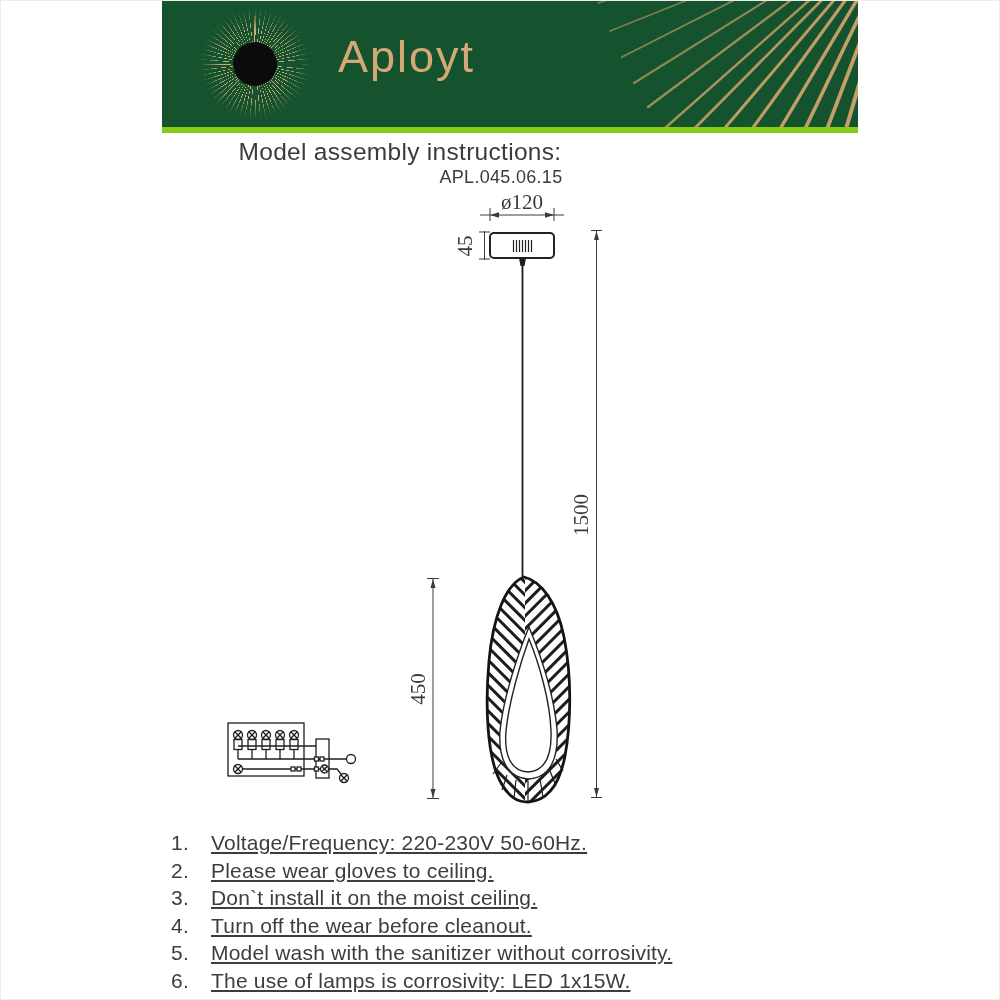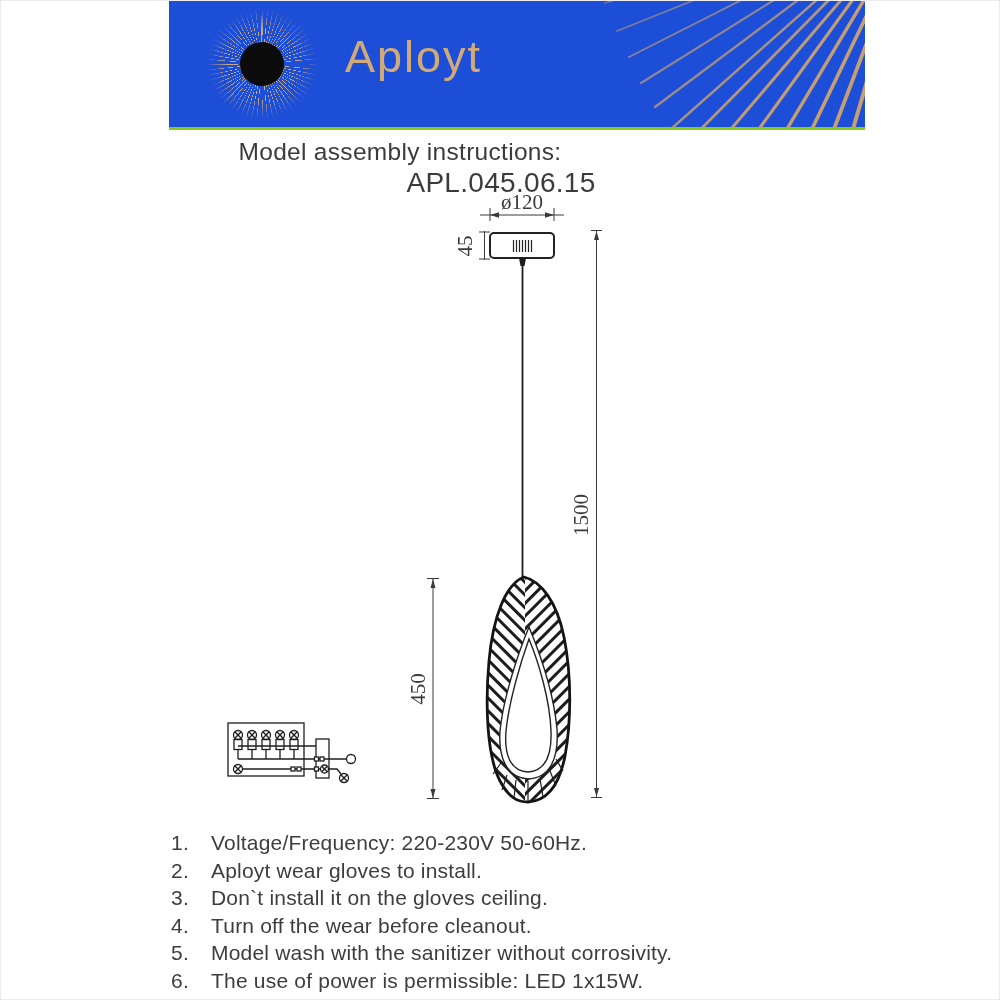--- a/index.html
+++ b/index.html
@@ -3,22 +3,22 @@
 <meta charset="utf-8">
 <style>
   html,body{margin:0;padding:0;}
   body{
     width:1000px;height:1000px;position:relative;background:#ffffff;
     font-family:"Liberation Sans", sans-serif;overflow:hidden;
     box-sizing:border-box;border:1px solid #ececec;
   }
   
   .banner{
-    position:absolute;left:168px;top:0;width:696px;height:126px;
-    background:#1d4ed8;border-bottom:3px solid #84cc16;overflow:hidden;
+    position:absolute;left:161px;top:0;width:696px;height:126px;
+    background:#14532d;border-bottom:6px solid #84cc16;overflow:hidden;
   }
   .sunburst{
     position:absolute;left:36px;top:6px;width:114px;height:114px;border-radius:50%;
     background:repeating-conic-gradient(from 0deg, rgba(213,174,120,.95) 0deg 1deg, rgba(0,0,0,0) 1deg 5.6deg);
     -webkit-mask-image:radial-gradient(circle closest-side, transparent 0 34%, #000 38% 60%, transparent 97%);
     mask-image:radial-gradient(circle closest-side, transparent 0 34%, #000 38% 60%, transparent 97%);
   }
   .sunburst-center{
     position:absolute;left:71px;top:41px;width:44px;height:44px;border-radius:50%;background:#0b0b0b;
   }
@@ -27,31 +27,31 @@
     color:#d3a976;letter-spacing:2px;line-height:1;
   }
   .rays{position:absolute;left:0;top:0;width:696px;height:126px;}
   
   .title-line1{
     position:absolute;left:0;top:137px;width:798px;text-align:center;
     font-size:24.5px;color:#3b3b3b;letter-spacing:.3px;
   }
   .title-line2{
     position:absolute;left:0;top:166px;width:1000px;text-align:center;
-    font-size:28px;color:#3b3b3b;letter-spacing:.3px;
+    font-size:18px;color:#3b3b3b;letter-spacing:.3px;
   }
   
   .lamp-drawing{position:absolute;left:400px;top:188px;width:230px;height:625px;}
   .wiring{position:absolute;left:215px;top:710px;width:150px;height:90px;}
   .dim-text{font-family:"Liberation Serif", serif;font-size:21px;fill:#3a3a3a;}
   
   .instructions{position:absolute;left:170px;top:828px;width:640px;}
   .instr-row{display:flex;font-size:21px;line-height:27.6px;color:#3d3d3d;letter-spacing:.2px;}
   .instr-num{width:40px;flex:0 0 40px;}
-  .instr-text{flex:1;}
+  .instr-text{flex:1;text-decoration:underline;}
 </style>
 </head>
 <body>
 
 <div class="banner">
   <div class="sunburst"></div>
   <div class="sunburst-center"></div>
   <div class="brand">Aployt</div>
   <svg class="rays" viewBox="0 0 696 126">
     <g stroke="#cfa36c" stroke-linecap="round" fill="none">
@@ -221,31 +221,31 @@
   </g>
 </svg>
 
 <div class="instructions">
   <div class="instr-row">
     <span class="instr-num">1.</span>
     <span class="instr-text">Voltage/Frequency: 220-230V 50-60Hz.</span>
   </div>
   <div class="instr-row">
     <span class="instr-num">2.</span>
-    <span class="instr-text">Aployt wear gloves to install.</span>
+    <span class="instr-text">Please wear gloves to ceiling.</span>
   </div>
   <div class="instr-row">
     <span class="instr-num">3.</span>
-    <span class="instr-text">Don`t install it on the gloves ceiling.</span>
+    <span class="instr-text">Don`t install it on the moist ceiling.</span>
   </div>
   <div class="instr-row">
     <span class="instr-num">4.</span>
     <span class="instr-text">Turn off the wear before cleanout.</span>
   </div>
   <div class="instr-row">
     <span class="instr-num">5.</span>
     <span class="instr-text">Model wash with the sanitizer without corrosivity.</span>
   </div>
   <div class="instr-row">
     <span class="instr-num">6.</span>
-    <span class="instr-text">The use of power is permissible: LED 1x15W.</span>
+    <span class="instr-text">The use of lamps is corrosivity: LED 1x15W.</span>
   </div>
 </div>
 
 </body></html>

